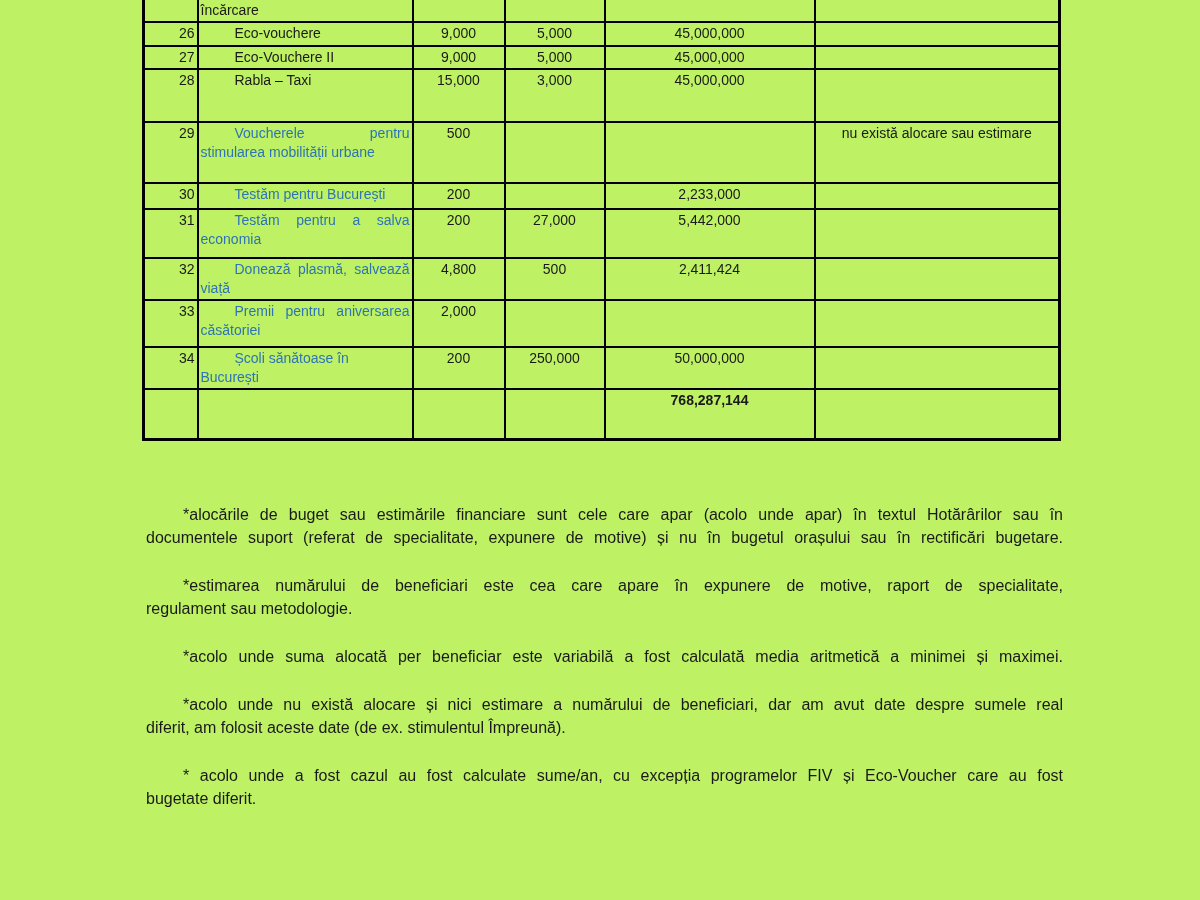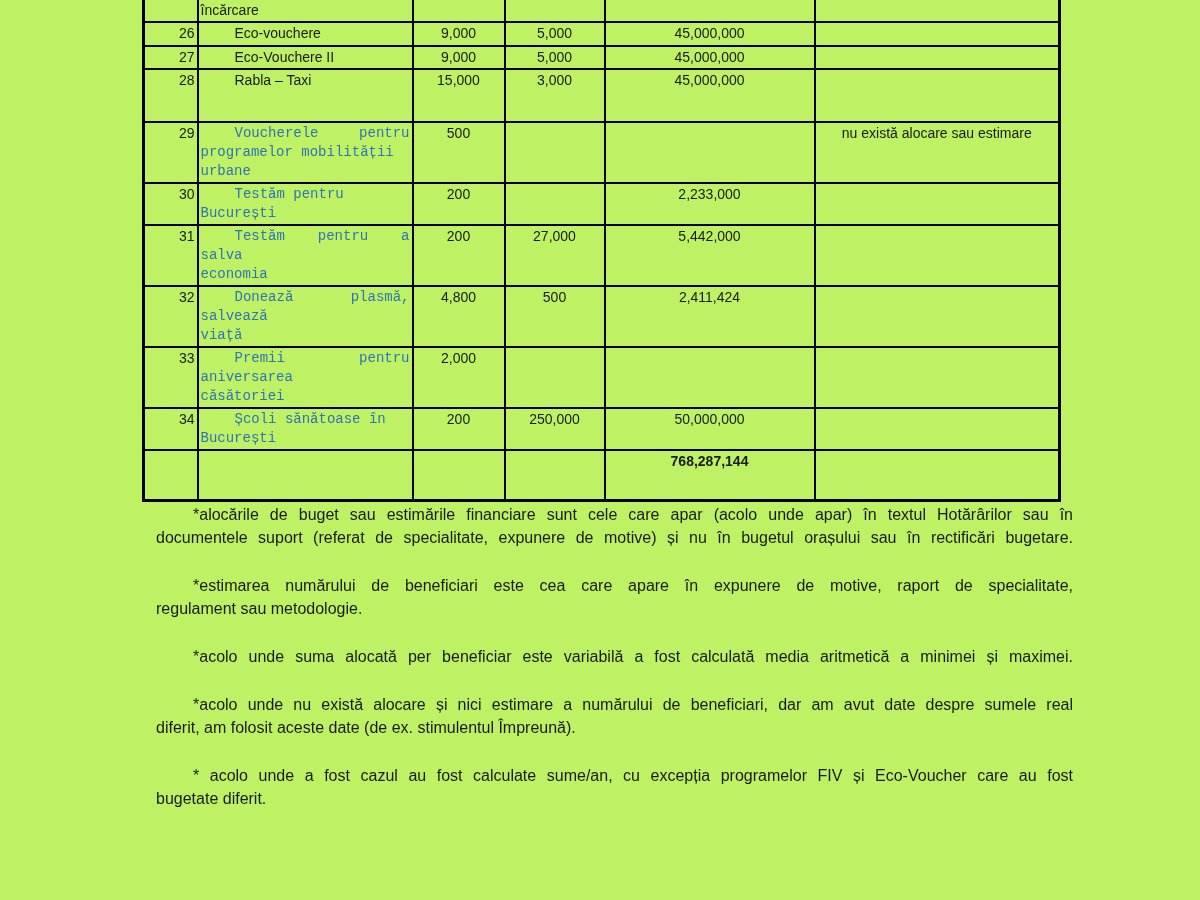--- a/index.html
+++ b/index.html
@@ -16,30 +16,30 @@
   }
   table.programs td {
     border:2px solid #000; vertical-align:top; overflow:hidden;
     padding:1px 2px; font-size:14px; line-height:19px; color:#1a1a1a;
   }
   table.programs tr:first-child td { border-top:none; }
   td.num  { text-align:right; padding-right:4px; }
   td.name { font-size:13.5px; padding:1px 1px; }
   td.name .ln   { line-height:19px; }
   td.name .first{ text-indent:34px; }
-  td.blue .ln   { color:#2E74B5;font-family:Liberation Mono, monospace; }
+  td.blue .ln   { color:#2E74B5; }
   td.v    { text-align:center; }
   td.v5   { text-align:center; padding-left:34px; }
   td.note { text-align:center; font-size:13.5px; padding-top:2px; }
   td.total{ font-weight:bold; }
   .stretch { text-align:justify; text-align-last:justify; }
 
   
   .notes {
-    position:absolute; left:156px; top:503px; width:917px;
+    position:absolute; left:146px; top:503px; width:917px;
     font-size:16px; line-height:23px; color:#1a1a1a;
   }
   .para { margin:0 0 25px 0; }
   .nfirst { text-indent:37px; }
 </style>
 </head>
 <body>
 
 <div class="page">
 
@@ -95,21 +95,21 @@
       <td class="v">15,000</td>
       <td class="v">3,000</td>
       <td class="v5">45,000,000</td>
       <td class="note"></td>
     </tr>
 
     <tr style="height:61px">
       <td class="num">29</td>
       <td class="name blue">
         <div class="ln first stretch">Voucherele pentru</div>
-        <div class="ln">programelor mobilității urbane</div>
+        <div class="ln">stimularea mobilității urbane</div>
       </td>
       <td class="v">500</td>
       <td class="v"></td>
       <td class="v5"></td>
       <td class="note">nu există alocare sau estimare</td>
     </tr>
 
     <tr style="height:26px">
       <td class="num">30</td>
       <td class="name blue">

